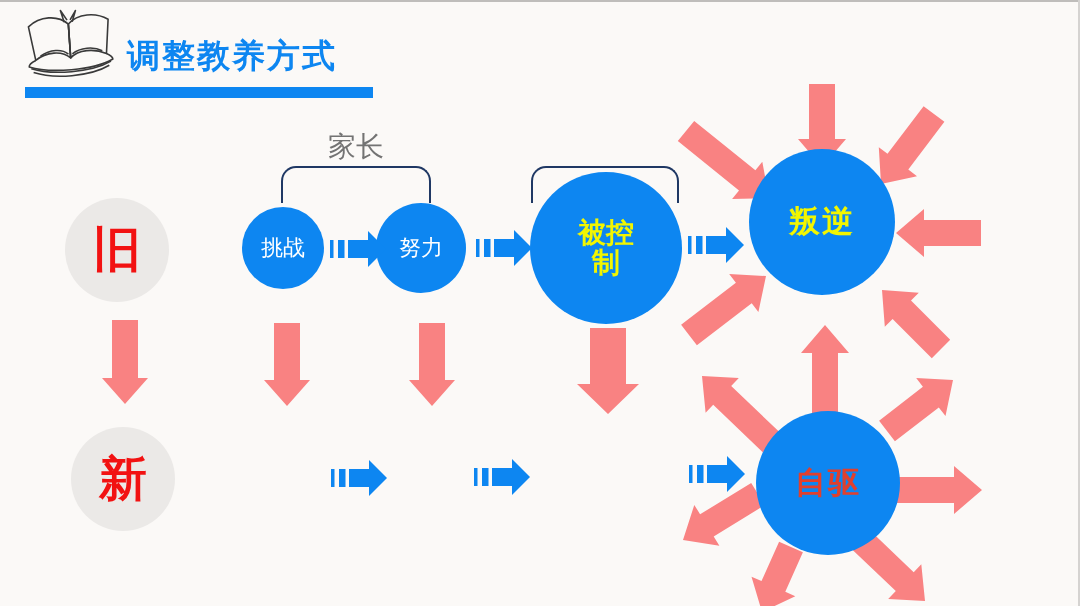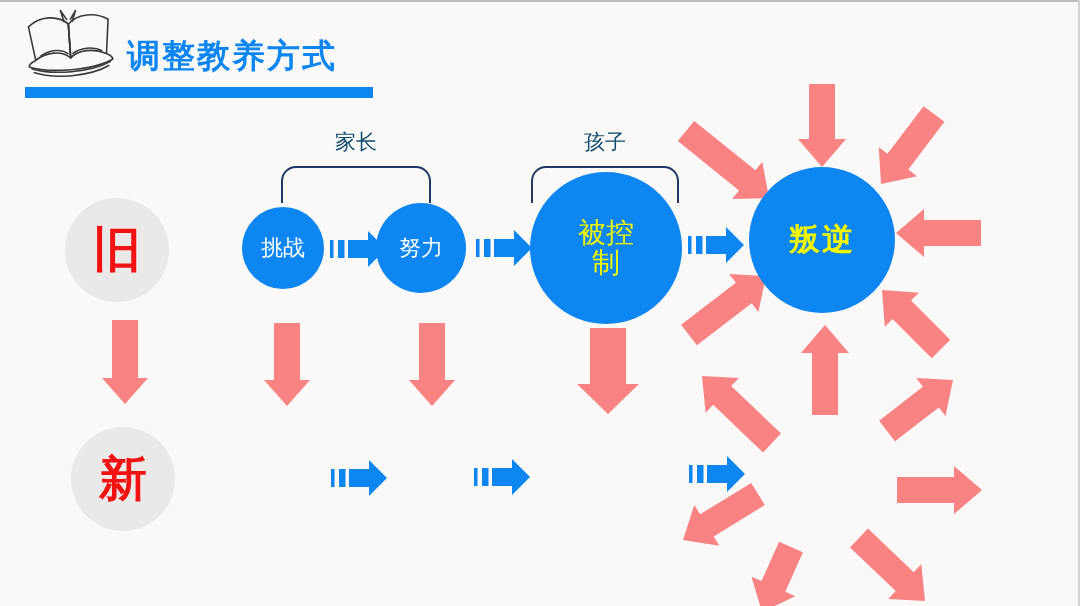--- a/index.html
+++ b/index.html
@@ -13,36 +13,36 @@
   .edge-top{position:absolute;left:0;top:0;width:1080px;height:2px;background:#bfbdbb;}
   .edge-right{position:absolute;right:0;top:0;width:2px;height:606px;background:#d5d3d1;}
 
   
   .book{position:absolute;left:20px;top:8px;width:100px;height:80px;}
   .title{position:absolute;left:127px;top:34px;font-size:33px;font-weight:bold;
          color:var(--blue);letter-spacing:2px;white-space:nowrap;}
   .title-underline{position:absolute;left:25px;top:87px;width:348px;height:11px;background:var(--blue);}
 
   
-  .grp-label{position:absolute;top:128px;font-size:21px;color:#0c4a6e;text-align:center;}
+  .grp-label{position:absolute;top:128px;font-size:28px;color:#737373;text-align:center;}
   .grp-label.parents{left:281px;width:150px;}
   .grp-label.child{left:531px;width:148px;}
   .bracket{position:absolute;top:166px;height:37px;border:2px solid var(--bracket);
            border-bottom:none;border-radius:15px 15px 0 0;box-sizing:border-box;}
   .bracket.b1{left:281px;width:150px;}
   .bracket.b2{left:531px;width:148px;}
 
   
   .circle{position:absolute;border-radius:50%;display:flex;flex-direction:column;
           align-items:center;justify-content:center;text-align:center;line-height:1.08;}
   .circle.blue{background:var(--blue);text-align:center;}
   .circle.gray{background:var(--graycircle);}
   .tag-text{font-size:48px;font-weight:bold;color:var(--red);}
   .node-text{font-size:22px;color:#fff;}
-  .big-yellow{font-size:28px;font-weight:normal;color:var(--yellow);}
+  .big-yellow{font-size:28px;font-weight:bold;color:var(--yellow);}
   .big-red{font-size:28px;font-weight:bold;color:var(--hubred);}
   .hub-yellow{font-size:31px;font-weight:bold;color:var(--yellow);letter-spacing:2px;}
   .hub-red{font-size:31px;font-weight:bold;color:var(--hubred);letter-spacing:2px;}
 
   .striped{position:absolute;width:56px;height:36px;}
   .arrows-layer{position:absolute;left:0;top:0;width:1080px;height:606px;pointer-events:none;}
 </style>
 </head>
 <body>
 
@@ -61,21 +61,20 @@
       <path d="M10,58 C30,66 70,66 90,56"></path>
       <path d="M12,62 C32,70 68,70 88,60"></path>
       <path d="M20,46 C30,40 42,40 48,46"></path>
       <path d="M52,46 C60,40 74,40 82,45"></path>
     </g>
   </svg>
   <div class="title">调整教养方式</div>
   <div class="title-underline"></div>
 
   <div class="grp-label parents">家长</div>
-  <div class="grp-label child">孩子</div>
   <div class="bracket b1"></div>
   <div class="bracket b2"></div>
 
   <svg class="arrows-layer" id="arrows-svg" viewBox="0 0 1080 606">
       <polygon points="112.0,320.0 112.0,378.0 102.0,378.0 125.0,404.0 148.0,378.0 138.0,378.0 138.0,320.0" fill="#f98282"></polygon>
       <polygon points="274.0,323.0 274.0,380.0 264.0,380.0 287.0,406.0 310.0,380.0 300.0,380.0 300.0,323.0" fill="#f98282"></polygon>
       <polygon points="419.0,323.0 419.0,380.0 409.0,380.0 432.0,406.0 455.0,380.0 445.0,380.0 445.0,323.0" fill="#f98282"></polygon>
       <polygon points="590.0,328.0 590.0,384.0 577.0,384.0 608.0,414.0 639.0,384.0 626.0,384.0 626.0,328.0" fill="#f98282"></polygon>
       <polygon points="809.0,84.0 809.0,139.0 798.0,139.0 822.0,167.0 846.0,139.0 835.0,139.0 835.0,84.0" fill="#f98282"></polygon>
       <polygon points="677.8,141.1 739.0,190.5 732.1,199.1 769.0,198.0 762.3,161.7 755.4,170.3 694.2,120.9" fill="#f98282"></polygon>
@@ -98,26 +97,29 @@
   <div class="circle blue" style="left:242px;top:207px;width:82px;height:82px;">
     <span class="node-text">挑战</span>
   </div>
   <div class="circle blue" style="left:376px;top:203px;width:90px;height:90px;">
     <span class="node-text">努力</span>
   </div>
   <div class="circle blue" style="left:530px;top:172px;width:152px;height:152px;">
     <span class="big-yellow">被控</span>
     <span class="big-yellow">制</span>
   </div>
-  <div class="circle blue" style="left:749px;top:167px;width:146px;height:146px;">
+  <div class="circle blue" style="left:749px;top:149px;width:146px;height:146px;">
     <span class="hub-yellow">叛逆</span>
   </div>
 
   <div class="circle gray" style="left:71px;top:427px;width:104px;height:104px;">
     <span class="tag-text">新</span>
+  </div>
+  <div class="circle blue" style="left:756px;top:411px;width:144px;height:144px;">
+    <span class="hub-red">自驱</span>
   </div>
 
   <svg class="striped" style="left:330px;top:231px;" viewBox="0 0 56 36">
       <g fill="#0d86f1">
         <rect x="0" y="9" width="3.5" height="18"></rect>
         <rect x="8" y="9" width="6.5" height="18"></rect>
         <rect x="18" y="9" width="20" height="18"></rect>
         <polygon points="38,0 56,18 38,36"></polygon>
       </g>
     </svg>

